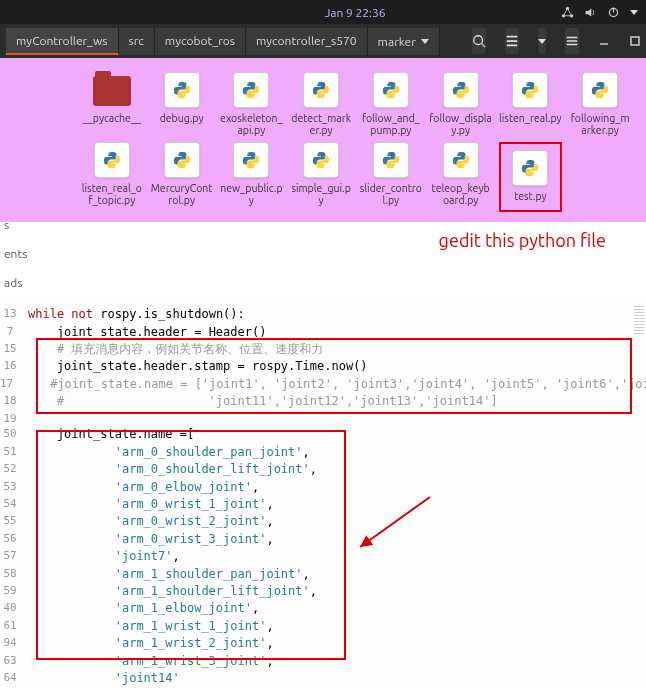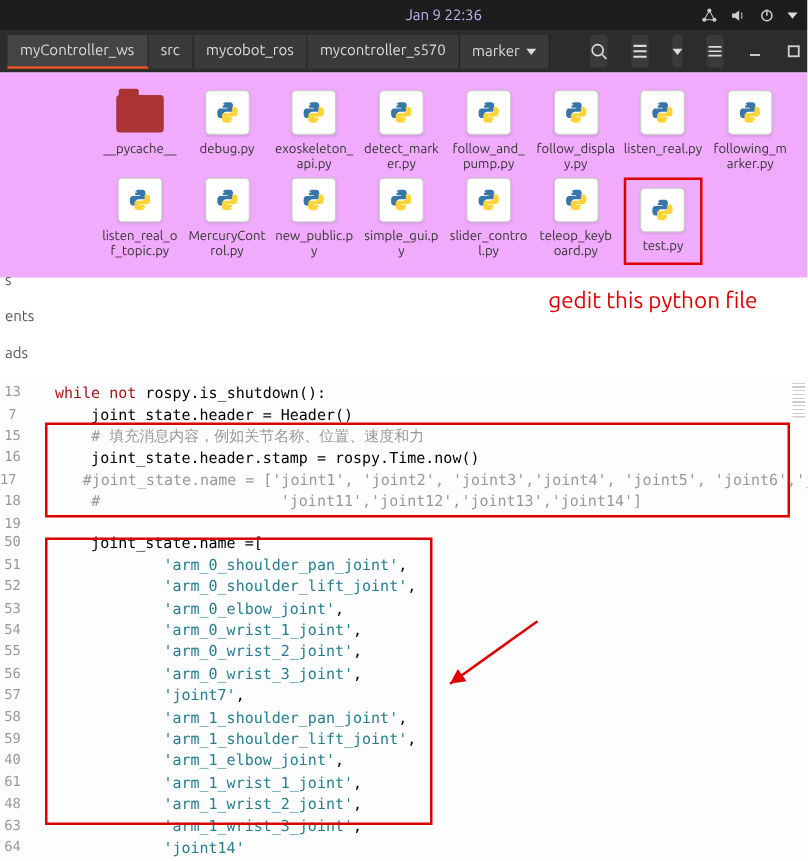--- a/index.html
+++ b/index.html
@@ -22,21 +22,21 @@
   .fileitem { display: flex; flex-direction: column; align-items: center; text-align: center; font-size: 10.5px; color: #333; line-height: 1.15; cursor: pointer; word-break: break-all; }
   .icon-py { width: 36px; height: 36px; background: #fff; border: 1px solid #ccc; border-radius: 4px; display: flex; align-items: center; justify-content: center; margin-bottom: 4px; box-shadow: 0 1px 2px rgba(0,0,0,.1);}
   .icon-folder { width: 38px; height: 30px; background: #a33; border-radius: 3px; margin-top:4px; margin-bottom: 6px; position: relative;}
   .icon-folder::before { content:""; position:absolute; top:-5px; left:2px; width:16px; height:6px; background:#a33; border-radius:2px 2px 0 0;}
   .pylogo { width: 20px; height: 20px; }
   .red-box { border: 2px solid #d00; }
   .annot { color: #d00; font-size: 18px; font-weight: 400; text-align: right; padding: 8px 40px 12px 0; }
   .codepane { background: #fdfdfd; padding: 4px 0 8px 0; font-family: "DejaVu Sans Mono", Consolas, monospace; font-size: 12px; line-height: 1.45; margin-top: 40px; position: relative; }
   .cl { display: flex; }
   .ln { width: 28px; text-align: center; color: #999; padding-right: 8px; user-select: none; font-size: 11px; }
-  .cd { white-space: pre; margin-left: 16px; }
+  .cd { white-space: pre; }
   .kw { color: #a31515; }
   .fn { color: #000; }
   .str { color: #267f8f; }
   .cm { color: #999; }
   .minimap { position:absolute; right:2px; top:4px; width:10px; height:28px; background:repeating-linear-gradient(#ccc,#ccc 1px,#fff 1px,#fff 3px);}
   .red-box-code1 { position:absolute; left:36px; top:36px; right:14px; height:76px; border:2px solid #d00; pointer-events:none;}
   .red-box-code2 { position:absolute; left:36px; top:128px; width:310px; height:230px; border:2px solid #d00; pointer-events:none;}
   svg.arrow { position:absolute; left:350px; top:190px; pointer-events:none;}
 </style>
 </head>
@@ -365,21 +365,21 @@
     </div>
     <div class="cl">
       <div class="ln">40</div>
       <div class="cd">            <span class="str">'arm_1_elbow_joint'</span>,</div>
     </div>
     <div class="cl">
       <div class="ln">61</div>
       <div class="cd">            <span class="str">'arm_1_wrist_1_joint'</span>,</div>
     </div>
     <div class="cl">
-      <div class="ln">48</div>
+      <div class="ln">94</div>
       <div class="cd">            <span class="str">'arm_1_wrist_2_joint'</span>,</div>
     </div>
     <div class="cl">
       <div class="ln">63</div>
       <div class="cd">            <span class="str">'arm_1_wrist_3_joint'</span>,</div>
     </div>
     <div class="cl">
       <div class="ln">64</div>
       <div class="cd">            <span class="str">'joint14'</span></div>
     </div>

